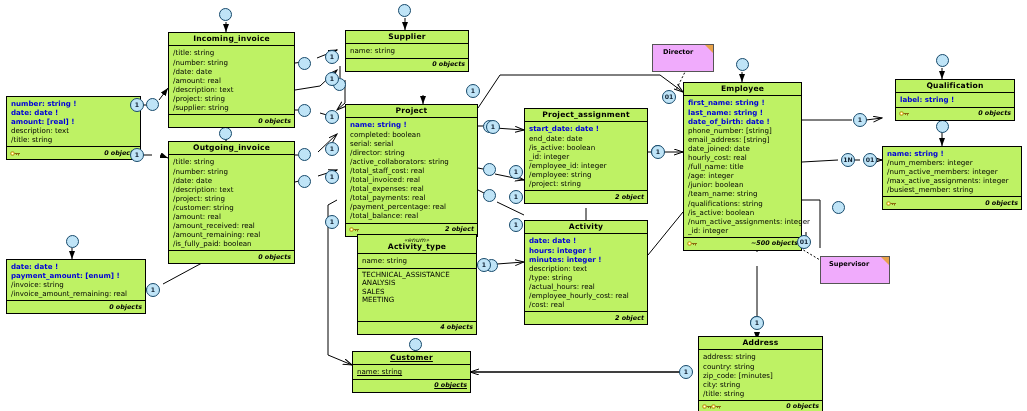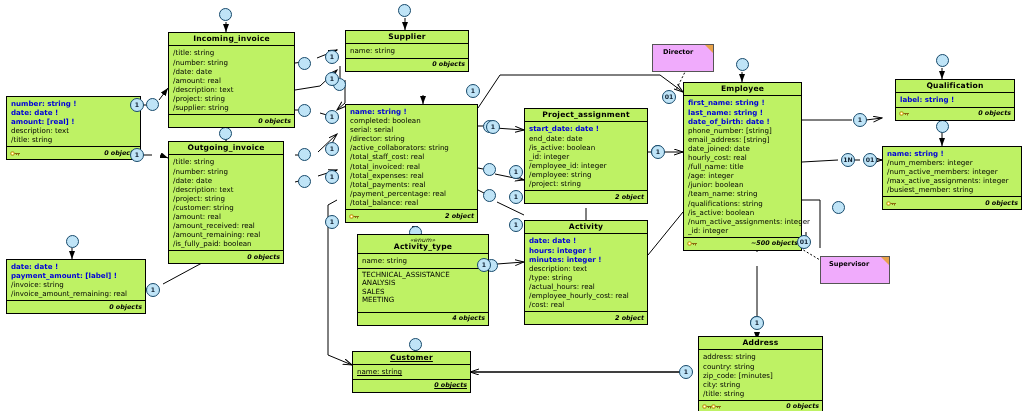--- a/index.html
+++ b/index.html
@@ -23,21 +23,21 @@
     display:block;font-size:6px;font-weight:normal;font-style:italic;
     line-height:1;margin-bottom:0px;
   }
   .cls .attrs{
     padding:2px 3px 2px 4px;font-size:7.1px;line-height:9.1px;
     border-bottom:1px solid #000;
   }
   .cls .attrs div{white-space:nowrap;}
   .cls .attrs .k{color:#0000d8;font-weight:bold;}
   .cls .attrs .p{color:#000000;}
-  .cls .lits{padding:2px 3px 7px 4px;font-size:7.1px;line-height:8.6px;border-bottom:1px solid #000;}
+  .cls .lits{padding:2px 3px 16px 4px;font-size:7.1px;line-height:8.6px;border-bottom:1px solid #000;}
   .cls .lits div{white-space:nowrap;color:#000;}
   .cls .foot{
     position:relative;height:12px;font-size:6.4px;font-style:italic;
     font-weight:bold;text-align:right;padding:1.5px 3px 0 0;box-sizing:border-box;
   }
   .keyico{position:absolute;left:3px;top:1.5px;width:11px;height:9px;}
   .keyico2{left:12px;}
 
   .mult{
     position:absolute;width:14px;height:14px;border-radius:50%;
@@ -202,21 +202,21 @@
       <div class="p">/amount: real</div>
       <div class="p">/description: text</div>
       <div class="p">/project: string</div>
       <div class="p">/supplier: string</div>
     </div>
     <div class="foot">
       <span>0 objects</span>
     </div>
   </div>
 
-  <div class="cls" style="left:168px;top:141px;width:116px;">
+  <div class="cls" style="left:168px;top:141px;width:127px;">
     <div class="hdr">Outgoing_invoice</div>
     <div class="attrs">
       <div class="p">/title: string</div>
       <div class="p">/number: string</div>
       <div class="p">/date: date</div>
       <div class="p">/description: text</div>
       <div class="p">/project: string</div>
       <div class="p">/customer: string</div>
       <div class="p">/amount: real</div>
       <div class="p">/amount_received: real</div>
@@ -224,40 +224,41 @@
       <div class="p">/is_fully_paid: boolean</div>
     </div>
     <div class="foot">
       <span>0 objects</span>
     </div>
   </div>
 
   <div class="cls" style="left:6px;top:259px;width:140px;">
     <div class="attrs">
       <div class="k">date: date !</div>
-      <div class="k">payment_amount: [label] !</div>
+      <div class="k">payment_amount: [enum] !</div>
       <div class="p">/invoice: string</div>
       <div class="p">/invoice_amount_remaining: real</div>
     </div>
     <div class="foot">
       <span>0 objects</span>
     </div>
   </div>
 
   <div class="cls" style="left:345px;top:30px;width:124px;">
     <div class="hdr">Supplier</div>
     <div class="attrs">
       <div class="p">name: string</div>
     </div>
     <div class="foot">
       <span>0 objects</span>
     </div>
   </div>
 
   <div class="cls" style="left:345px;top:104px;width:133px;">
+    <div class="hdr">Project</div>
     <div class="attrs">
       <div class="k">name: string !</div>
       <div class="p">completed: boolean</div>
       <div class="p">serial: serial</div>
       <div class="p">/director: string</div>
       <div class="p">/active_collaborators: string</div>
       <div class="p">/total_staff_cost: real</div>
       <div class="p">/total_invoiced: real</div>
       <div class="p">/total_expenses: real</div>
       <div class="p">/total_payments: real</div>
@@ -283,21 +284,21 @@
       <div class="p">_id: integer</div>
       <div class="p">/employee_id: integer</div>
       <div class="p">/employee: string</div>
       <div class="p">/project: string</div>
     </div>
     <div class="foot">
       <span>2 object</span>
     </div>
   </div>
 
-  <div class="cls" style="left:357px;top:234px;width:132px;">
+  <div class="cls" style="left:357px;top:234px;width:120px;">
     <div class="hdr">
       <span class="stereo">«enum»</span>
       <span>Activity_type</span>
     </div>
     <div class="attrs">
       <div class="p">name: string</div>
     </div>
     <div class="lits">
       <div>TECHNICAL_ASSISTANCE</div>
       <div>ANALYSIS</div>

